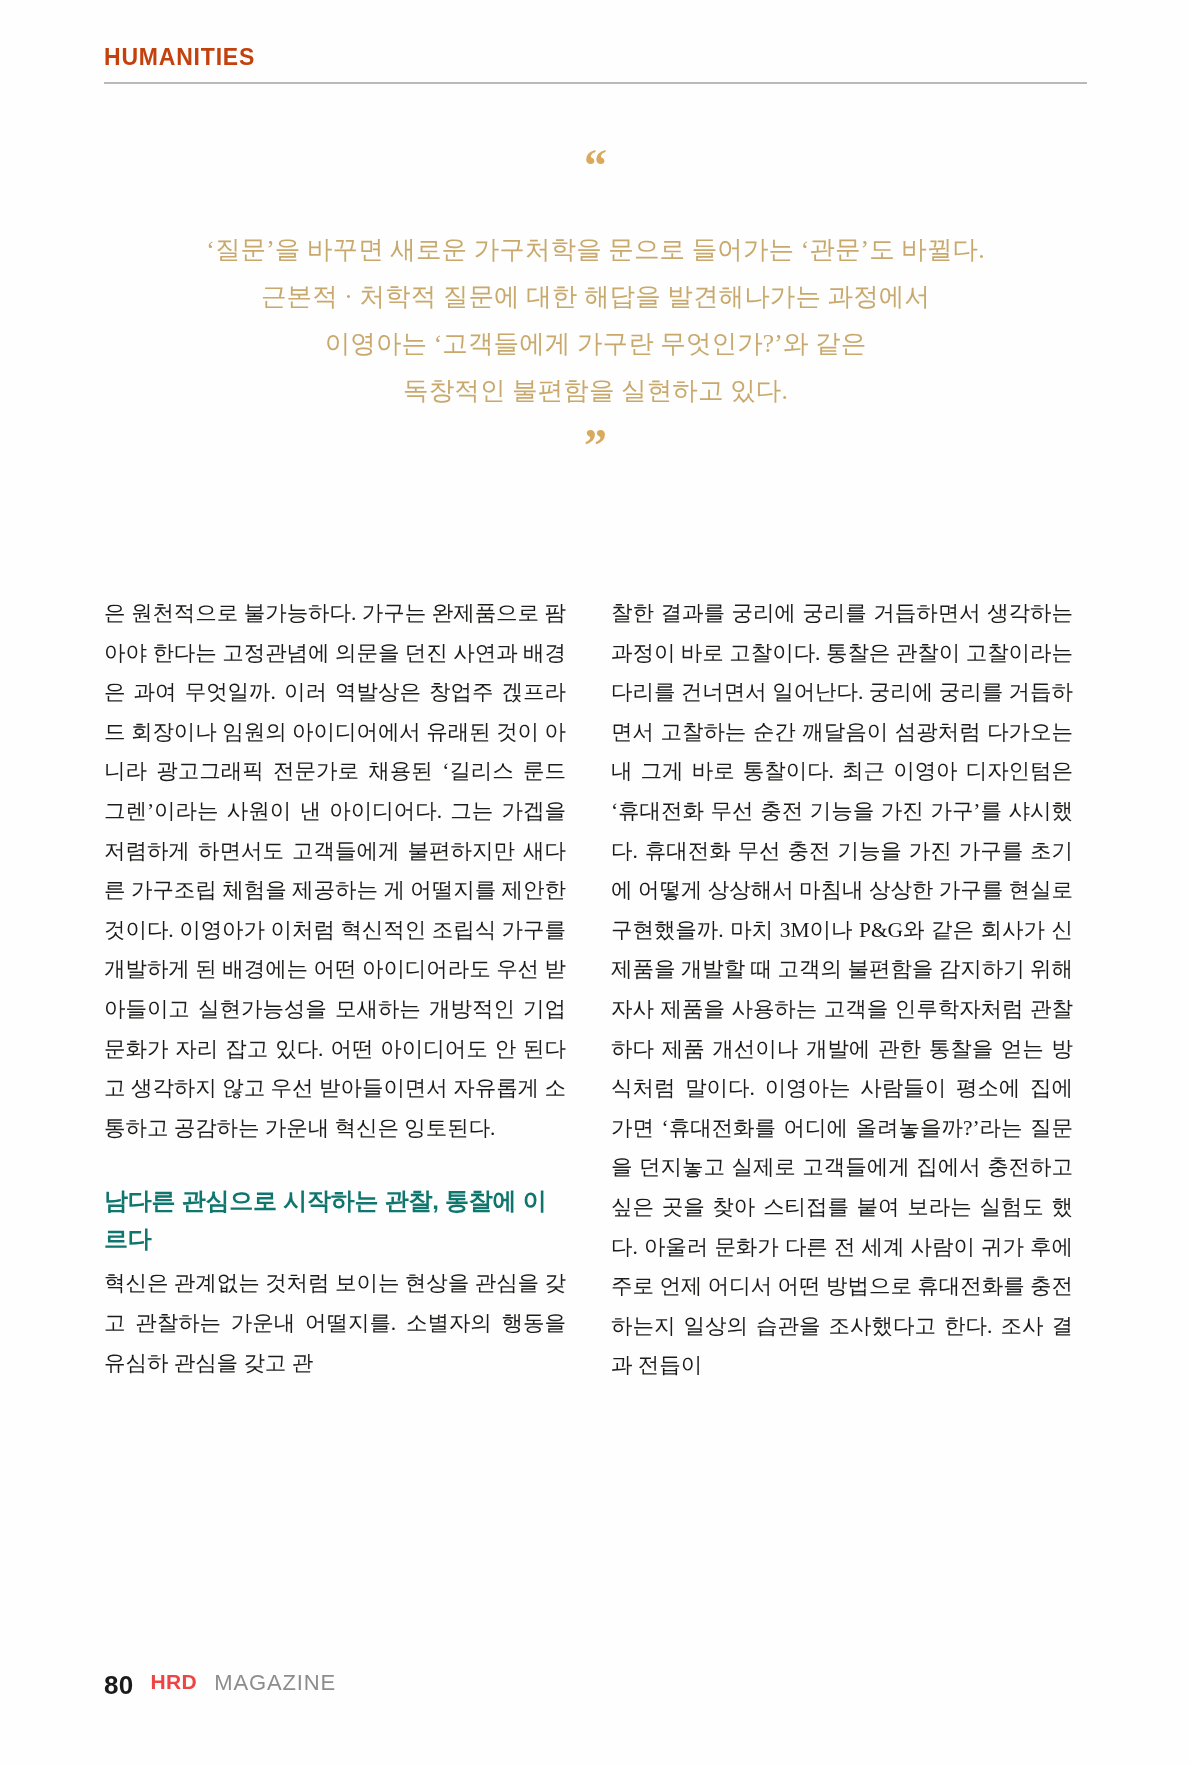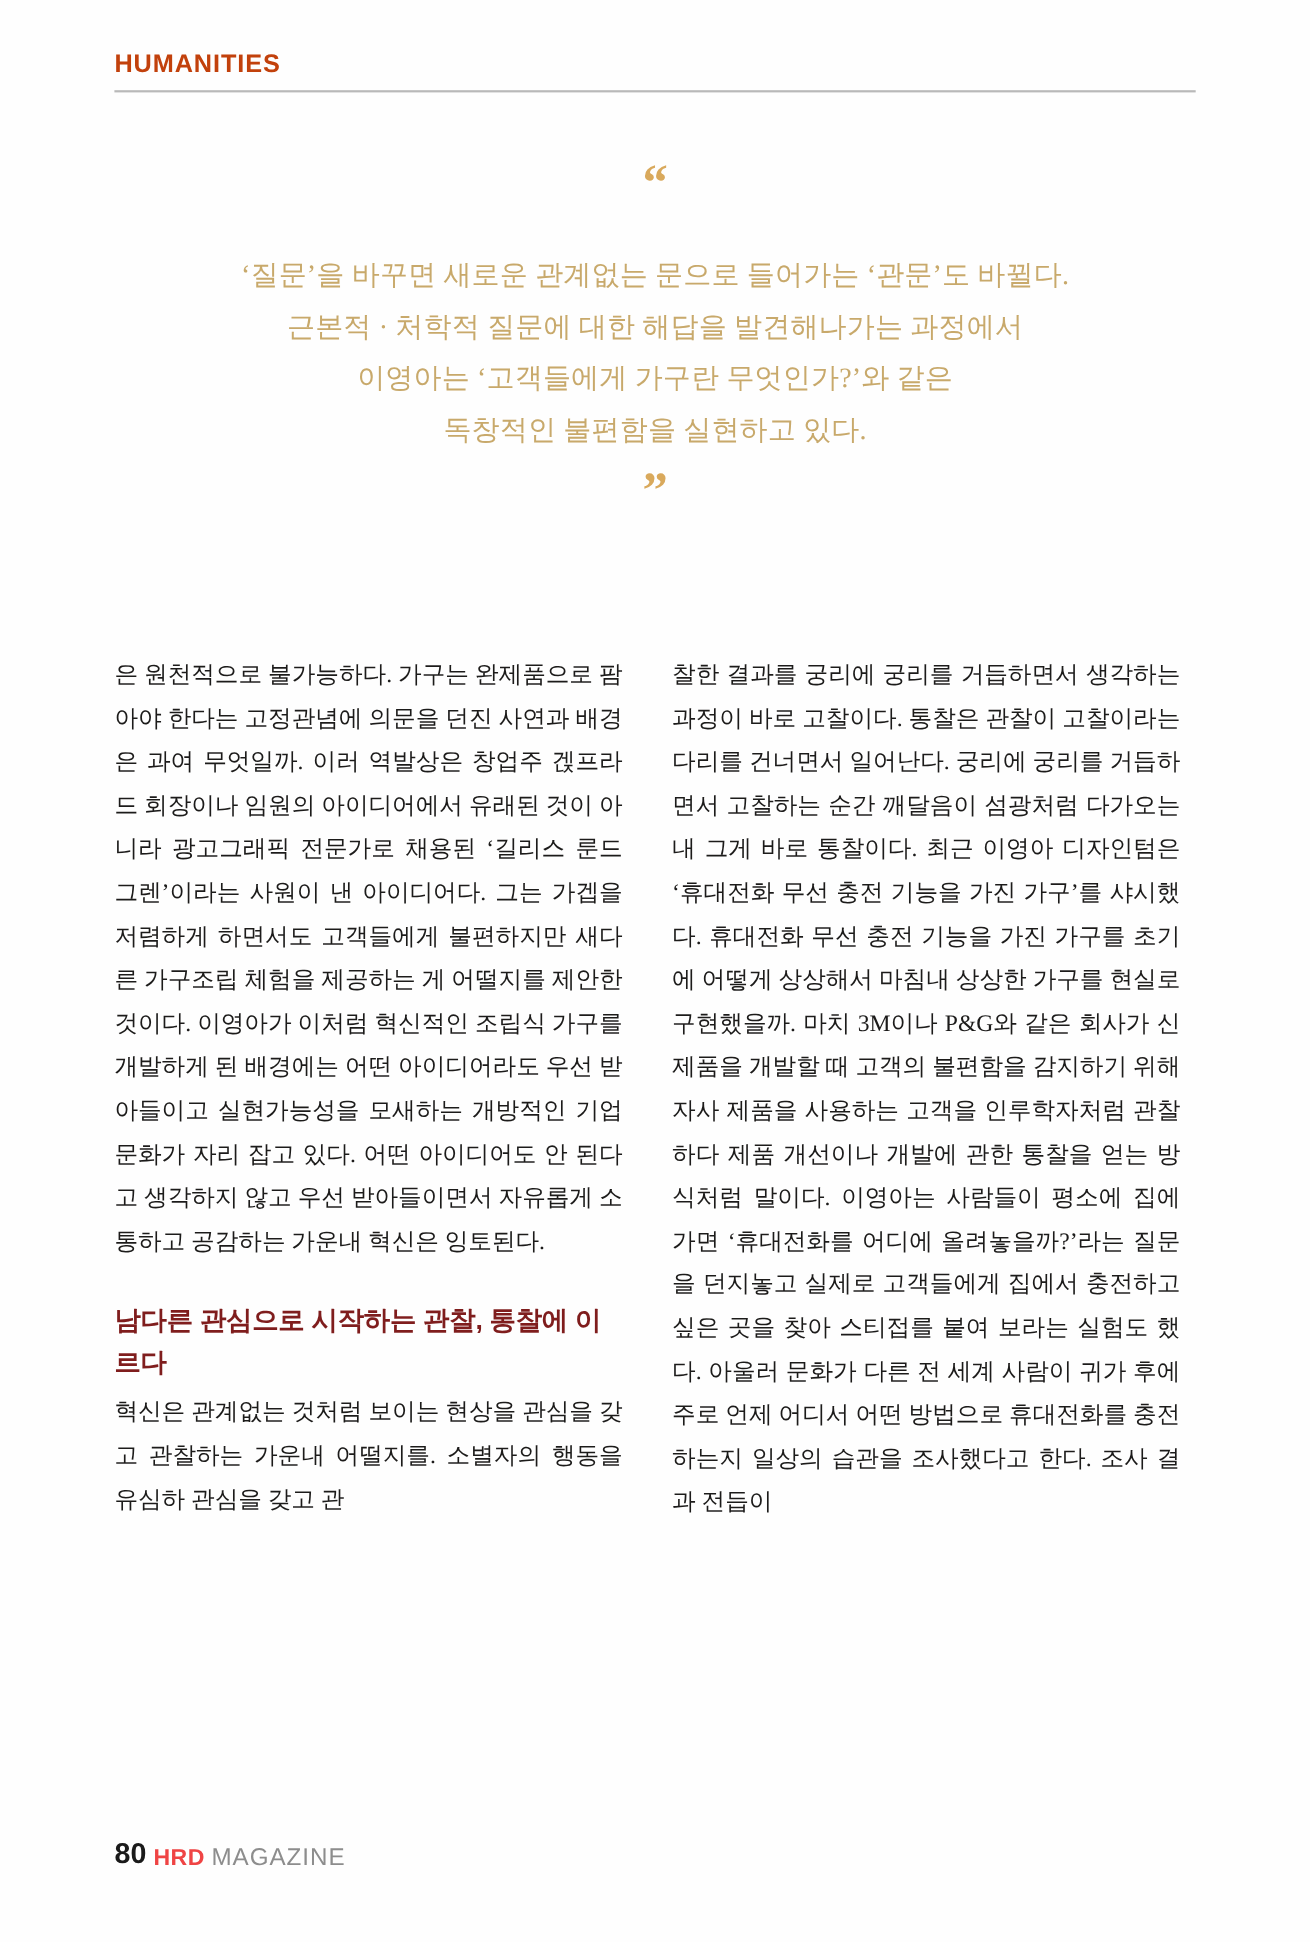--- a/index.html
+++ b/index.html
@@ -104,33 +104,33 @@
     word-break: break-all;
     letter-spacing: -0.002em;
     color: #1c1b1a;
   }
   .subhead {
     margin: 34px 0 6px 0;
     font-family: "Liberation Sans", "DejaVu Sans", sans-serif;
     font-weight: bold;
     font-size: 24px;
     line-height: 38px;
-    color: #7f1d1d;
+    color: #0f766e;
     letter-spacing: -0.01em;
     text-align: left;
   }
 
   
   .footer {
     position: absolute;
     left: 104px;
     bottom: 64px;
     display: flex;
-    align-items: flex-end;
-    gap: 6px;
+    align-items: flex-start;
+    gap: 17px;
     font-family: "Liberation Sans", "DejaVu Sans", sans-serif;
   }
   .footer-page {
     font-weight: bold;
     font-size: 26px;
     color: #1a1a1a;
     letter-spacing: 0.01em;
   }
   .footer-brand {
     font-weight: bold;
@@ -151,21 +151,21 @@
 <div class="page">
 
   <div class="running-head">
     <div class="running-head-label">HUMANITIES</div>
     <div class="running-head-rule"></div>
   </div>
 
   <div class="pullquote">
     <div class="quote-mark open">“</div>
     <div class="pullquote-lines">
-      <div>‘질문’을 바꾸면 새로운 관계없는 문으로 들어가는 ‘관문’도 바뀔다.</div>
+      <div>‘질문’을 바꾸면 새로운 가구처학을 문으로 들어가는 ‘관문’도 바뀔다.</div>
       <div>근본적 · 처학적 질문에 대한 해답을 발견해나가는 과정에서</div>
       <div>이영아는 ‘고객들에게 가구란 무엇인가?’와 같은</div>
       <div>독창적인 불편함을 실현하고 있다.</div>
     </div>
     <div class="quote-mark close">”</div>
   </div>
 
   <div class="columns">
 
     <div class="column">

